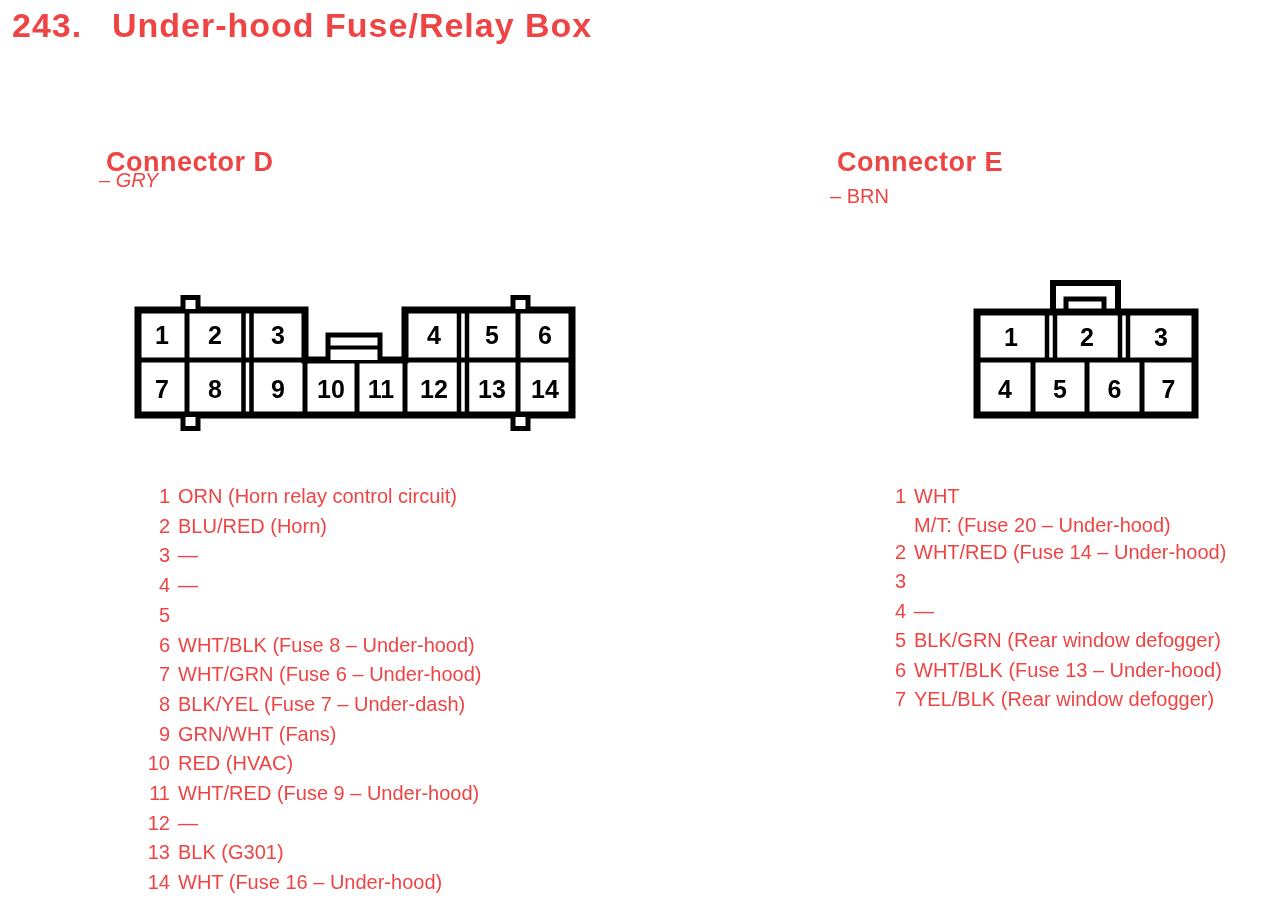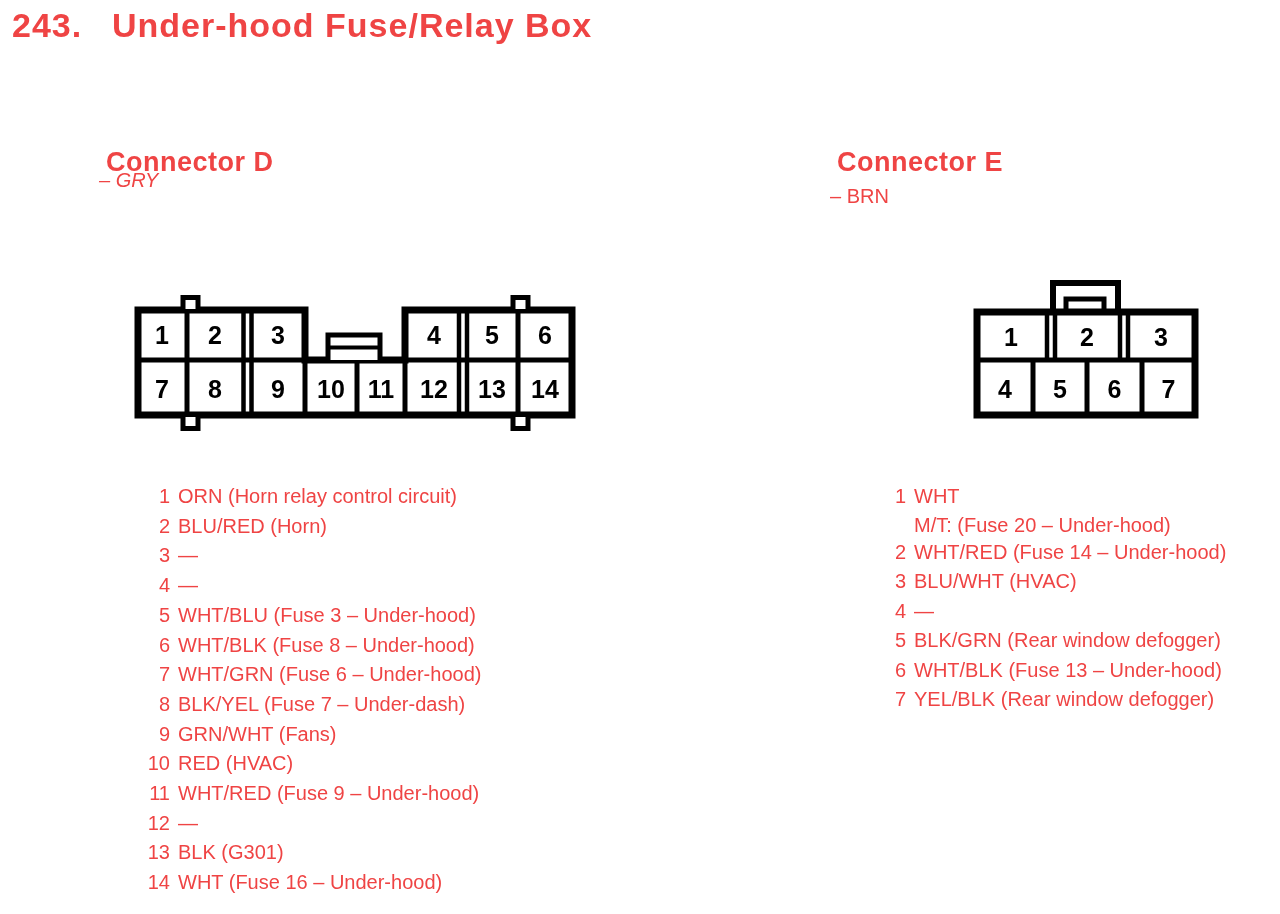--- a/index.html
+++ b/index.html
@@ -144,21 +144,20 @@
     <div class="pin-row">
         <span class="num">3</span>
         <span>—</span>
       </div>
     <div class="pin-row">
         <span class="num">4</span>
         <span>—</span>
       </div>
     <div class="pin-row">
         <span class="num">5</span>
-        <span>WHT/BLU (Fuse 3 – Under-hood)</span>
       </div>
     <div class="pin-row">
         <span class="num">6</span>
         <span>WHT/BLK (Fuse 8 – Under-hood)</span>
       </div>
     <div class="pin-row">
         <span class="num">7</span>
         <span>WHT/GRN (Fuse 6 – Under-hood)</span>
       </div>
     <div class="pin-row">
@@ -196,21 +195,20 @@
         <span class="num">1</span>
         <span>WHT</span>
       </div>
     <div class="pin-sub">M/T: (Fuse 20 – Under-hood)</div>
     <div class="pin-row">
         <span class="num">2</span>
         <span>WHT/RED (Fuse 14 – Under-hood)</span>
       </div>
     <div class="pin-row">
         <span class="num">3</span>
-        <span>BLU/WHT (HVAC)</span>
       </div>
     <div class="pin-row">
         <span class="num">4</span>
         <span>—</span>
       </div>
     <div class="pin-row">
         <span class="num">5</span>
         <span>BLK/GRN (Rear window defogger)</span>
       </div>
     <div class="pin-row">

